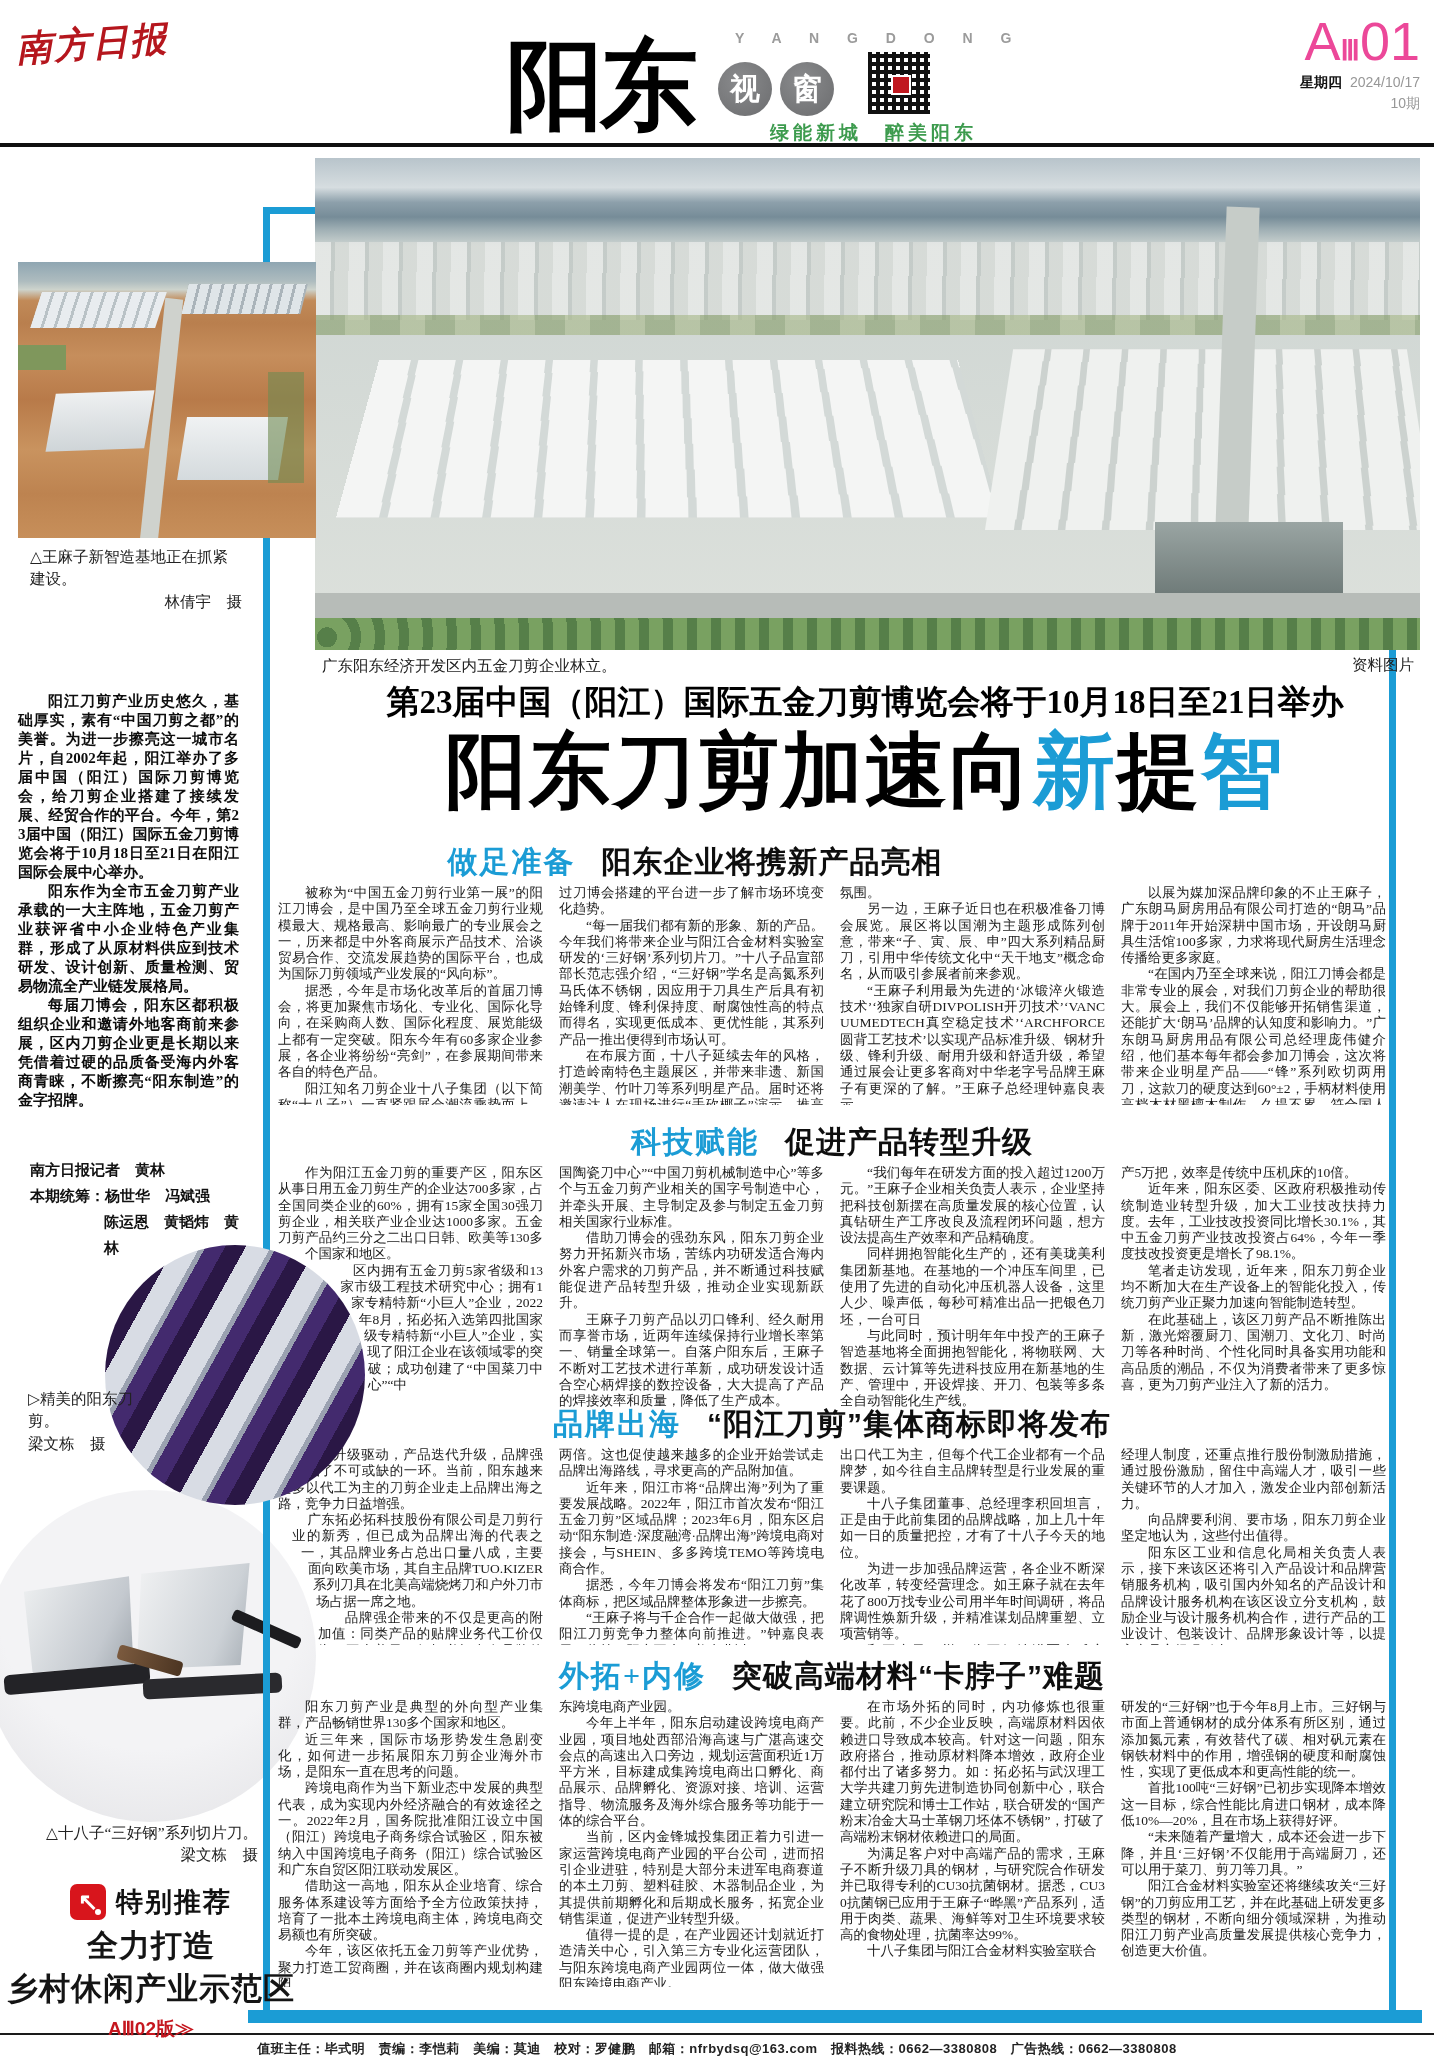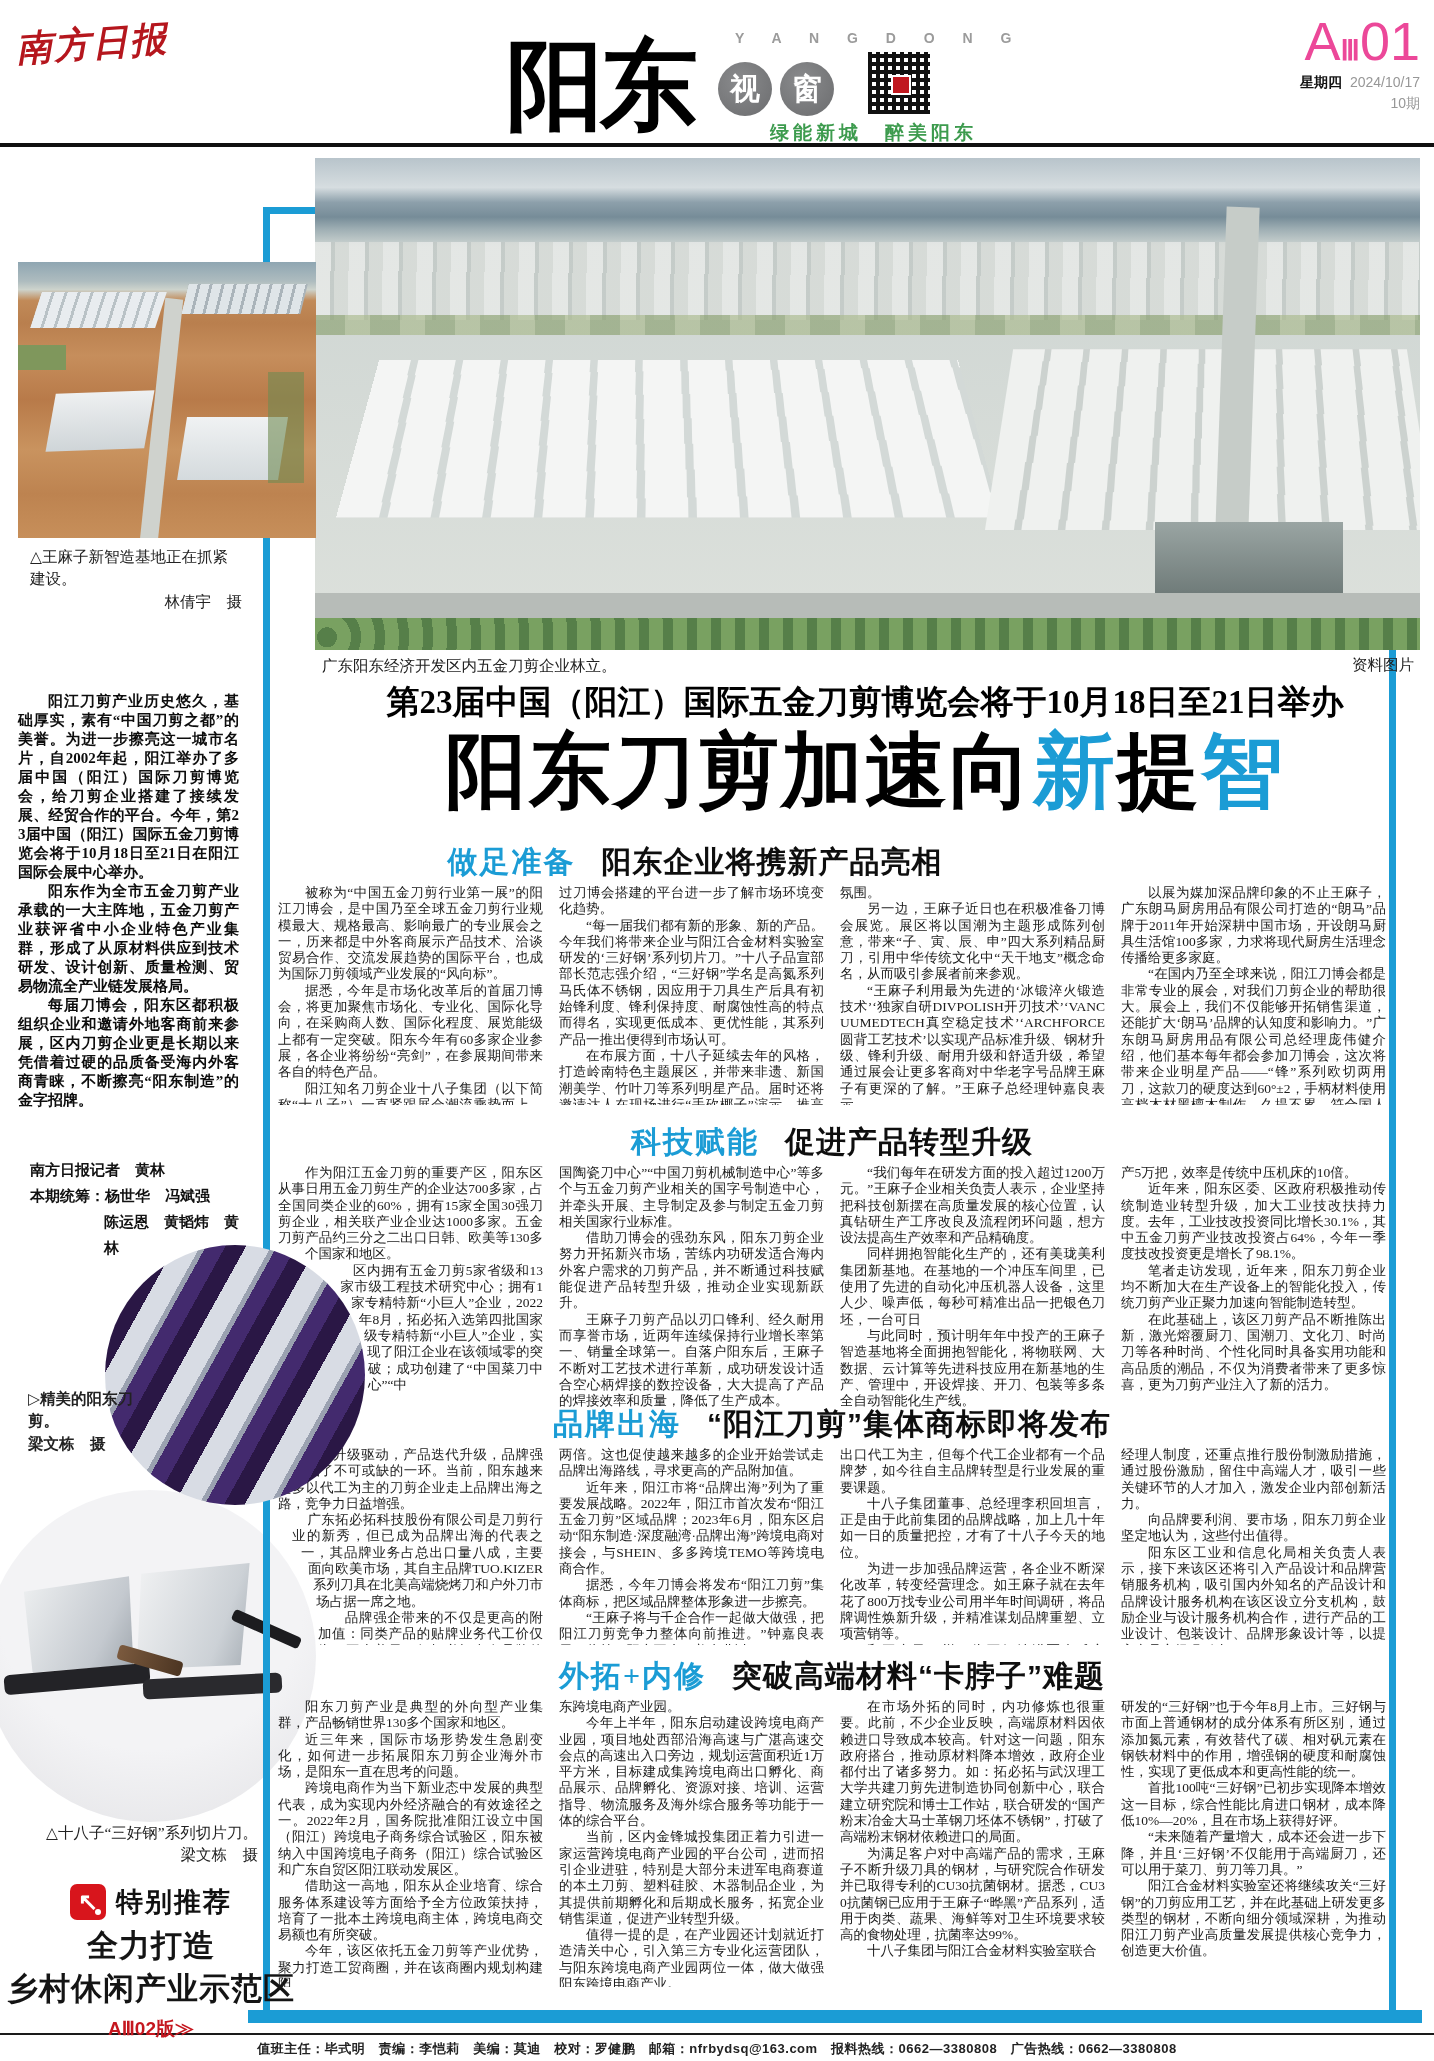--- a/index.html
+++ b/index.html
@@ -70,21 +70,21 @@
     background:linear-gradient(180deg,#f0f2f3,#d4dadd);transform:skewX(-9deg);}
   .sp-g1{position:absolute;left:0;top:30%;width:16%;height:9%;background:#7f975c;}
   .sp-g2{position:absolute;right:4%;top:40%;width:12%;height:40%;background:#6f8a52;opacity:.6;}
   .caption{font-size:15.5px;line-height:1.45;color:#222;}
   .lead-cap{position:absolute;left:322px;top:655px;z-index:2;}
   .lead-credit{position:absolute;right:20px;top:655px;z-index:2;font-size:15.5px;color:#222;}
   .side-cap{position:absolute;left:30px;top:546px;width:212px;}
   .side-cap .cr{text-align:right;}
   .circle1{position:absolute;left:105px;top:1245px;width:260px;height:260px;border-radius:50%;z-index:3;
     background:repeating-linear-gradient(119deg,#d8dce4 0 22px,#9aa1b0 22px 27px,#432a6e 27px 44px,#2a1745 44px 62px);}
-  .c1-cap{position:absolute;left:28px;top:1388px;width:112px;z-index:3;font-weight:bold;}
+  .c1-cap{position:absolute;left:28px;top:1388px;width:112px;z-index:3;}
   .circle2{position:absolute;left:-16px;top:1490px;width:332px;height:332px;border-radius:50%;z-index:0;overflow:hidden;
     background:radial-gradient(circle at 50% 32%,#f3f3f5 0 55%,#e2e2e5 100%);}
   .c2-blade1{position:absolute;left:12%;top:26%;width:33%;height:29%;
     background:linear-gradient(115deg,#eef0f1,#c4c9cf 70%,#9fa6ad);clip-path:polygon(0 16%,96% 0,100% 92%,8% 100%);}
   .c2-blade2{position:absolute;left:46%;top:22%;width:34%;height:32%;
     background:linear-gradient(110deg,#f1f2f3,#ccd1d6 72%,#a7aeb5);clip-path:polygon(4% 10%,100% 0,92% 96%,0 100%);}
   .c2-base1{position:absolute;left:6%;top:54%;width:44%;height:6%;background:#232327;border-radius:6px;transform:rotate(-5deg);}
   .c2-base2{position:absolute;left:48%;top:56%;width:42%;height:6%;background:#2a2a2e;border-radius:6px;transform:rotate(-3deg);}
   .c2-handle1{position:absolute;left:40%;top:49%;width:20%;height:4.5%;background:linear-gradient(90deg,#7b5a3e,#4c3522);border-radius:4px;transform:rotate(16deg);}
   .c2-handle2{position:absolute;left:74%;top:40%;width:22%;height:3.5%;background:#1c1c1f;border-radius:4px;transform:rotate(24deg);}

